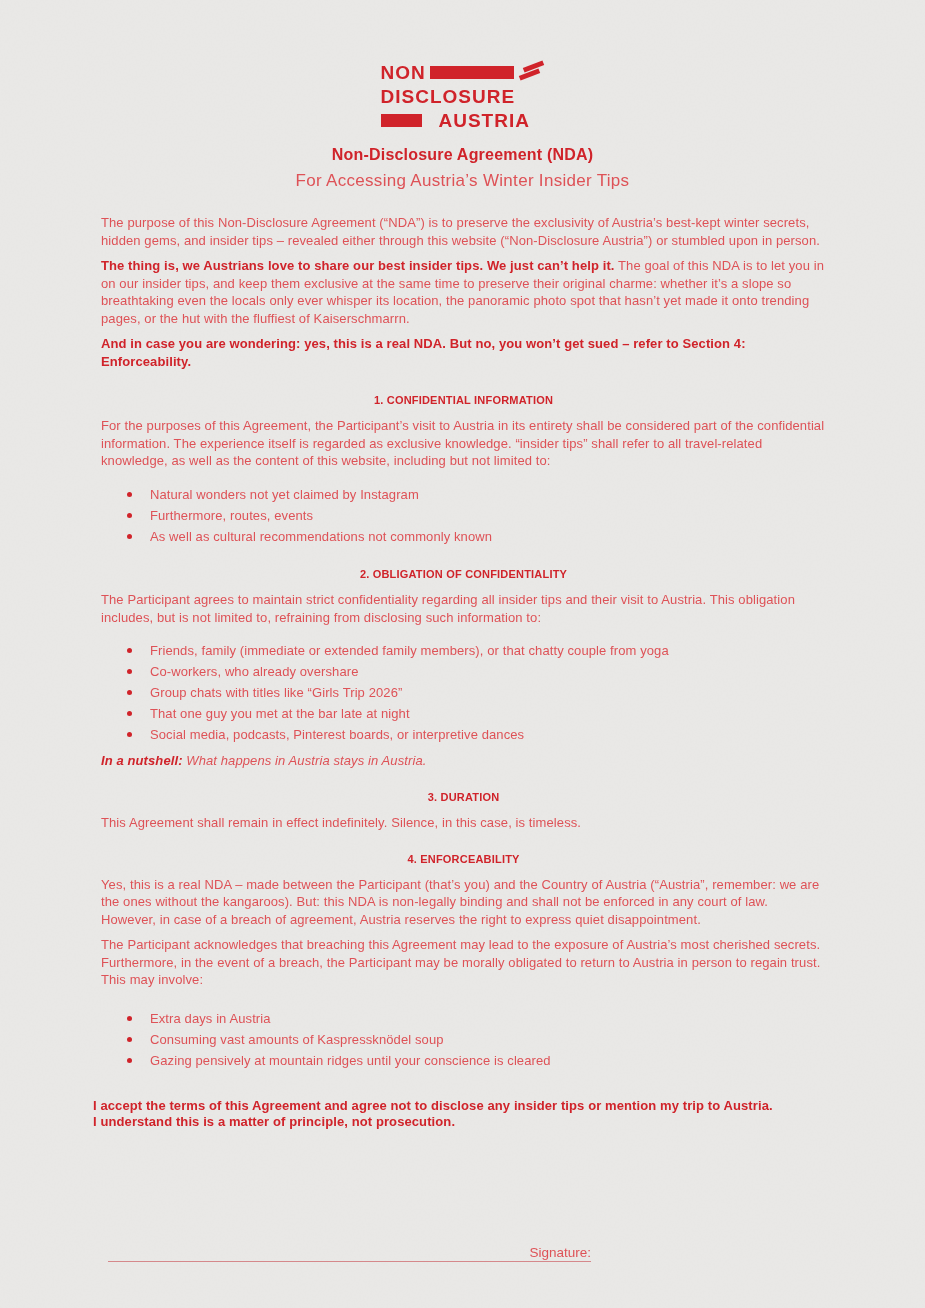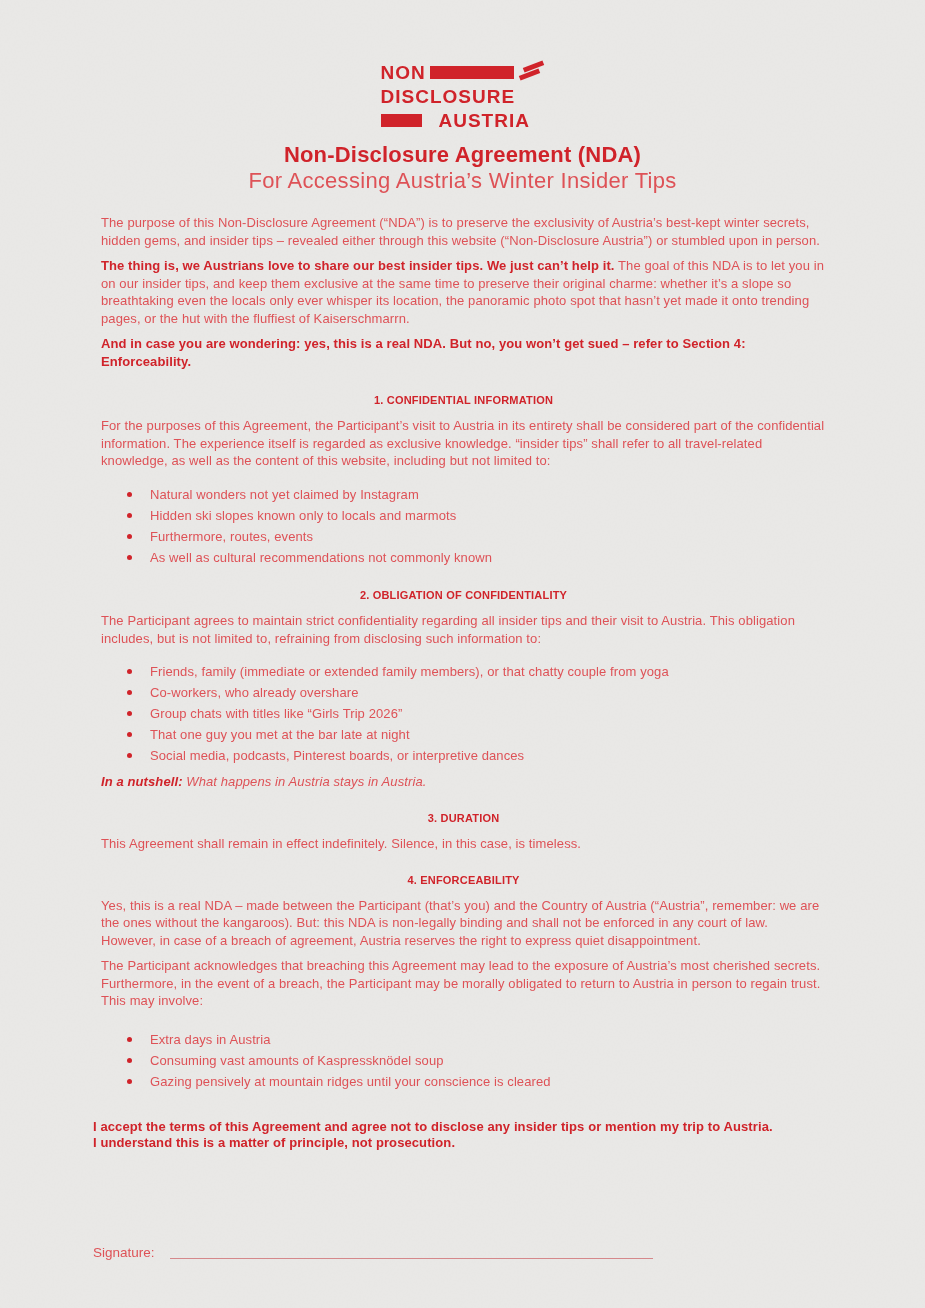--- a/index.html
+++ b/index.html
@@ -28,41 +28,41 @@
   .stripes{position:relative;width:27px;height:20px;margin-left:4px;flex:none;}
   .stripes i{position:absolute;display:block;width:21px;height:5px;background:var(--strong);transform:rotate(-21deg);}
   .stripes i.s1{top:2px;left:5px;}
   .stripes i.s2{top:10px;left:1px;}
   .logo-row2{margin-top:5px;text-align:center;}
   .logo-row3{margin-top:5px;display:flex;align-items:center;gap:12px;}
   .logo-bar2{height:13px;width:41px;background:var(--strong);margin-right:5px;}
 
   
   .title-block{position:absolute;top:143px;left:0;width:100%;text-align:center;}
-  .doc-title{font-size:22px;line-height:24px;font-weight:bold;color:var(--strong);letter-spacing:.2px;}
-  .doc-subtitle{margin-top:4px;font-size:22px;line-height:19px;color:var(--body);letter-spacing:.3px;}
+  .doc-title{font-size:16px;line-height:24px;font-weight:bold;color:var(--strong);letter-spacing:.2px;}
+  .doc-subtitle{margin-top:4px;font-size:17px;line-height:19px;color:var(--body);letter-spacing:.3px;}
 
   
   .content{position:absolute;top:206px;left:93px;width:741px;font-size:13px;line-height:17.5px;letter-spacing:.1px;}
   .content p{margin:8px;}
   b,strong,.strong{color:var(--strong);font-weight:bold;}
   .mt25{margin-top:25px;}
   .mt16{margin-top:16px;}
   .mt13{margin-top:13px;}
   .mt0{margin-top:0;}
   h2.sec{font-size:11px;line-height:17px;font-weight:bold;color:var(--strong);text-align:center;margin-top:22px;letter-spacing:.2px;}
   ul.bullets{list-style:none;margin:16px 0 0 57px;}
   ul.bullets li{position:relative;line-height:17.5px;margin-bottom:3.5px;}
   ul.bullets li .dot{position:absolute;left:-23px;top:6px;width:5px;height:5px;border-radius:50%;background:var(--strong);}
   .nutshell{margin-top:21px;font-size:13px;font-style:italic;}
   .nutshell .lead{font-weight:bold;color:var(--strong);font-style:italic;}
   .closing{margin-top:29px;font-weight:bold;color:var(--strong);line-height:15.5px;}
 
   
-  .signature{position:absolute;top:1244px;left:93px;display:flex;align-items:flex-end;}
+  .signature{position:absolute;top:1244px;left:93px;display:flex;align-items:flex-end;flex-direction:column;}
   .sig-label{font-size:13.5px;line-height:17px;color:var(--body);}
   .sig-line{display:inline-block;width:483px;border-bottom:1px solid #d5888b;margin-left:15px;margin-bottom:2px;}
 </style>
 </head>
 <body>
 
 <svg class="grain" width="925" height="1308" aria-hidden="true">
   <filter id="grainf">
     <feTurbulence type="fractalNoise" baseFrequency="0.55" numOctaves="2" stitchTiles="stitch"></feTurbulence>
     <feColorMatrix type="matrix" values="0 0 0 0 0.45  0 0 0 0 0.45  0 0 0 0 0.44  0 0 0 0.05 0"></feColorMatrix>
@@ -100,21 +100,20 @@
   <p>The purpose of this Non-Disclosure Agreement (“NDA”) is to preserve the exclusivity of Austria’s best-kept winter secrets, hidden gems, and insider tips – revealed either through this website (“Non-Disclosure Austria”) or stumbled upon in person.</p>
 
   <p class="mt25"><strong>The thing is, we Austrians love to share our best insider tips. We just can’t help it.</strong><span> The goal of this NDA is to let you in on our insider tips, and keep them exclusive at the same time to preserve their original charme: whether it’s a slope so breathtaking even the locals only ever whisper its location, the panoramic photo spot that hasn’t yet made it onto trending pages, or the hut with the fluffiest of Kaiserschmarrn.</span></p>
 
   <p class="mt16 strong">And in case you are wondering: yes, this is a real NDA. But no, you won’t get sued – refer to Section 4: Enforceability.</p>
 
   <h2 class="sec">1. CONFIDENTIAL INFORMATION</h2>
   <p class="mt13">For the purposes of this Agreement, the Participant’s visit to Austria in its entirety shall be considered part of the confidential information. The experience itself is regarded as exclusive knowledge. “insider tips” shall refer to all travel-related knowledge, as well as the content of this website, including but not limited to:</p>
   <ul class="bullets">
     <li><span class="dot"></span><span>Natural wonders not yet claimed by Instagram</span></li>
-    <li><span class="dot"></span><span>Hidden ski slopes known only to locals and marmots</span></li>
     <li><span class="dot"></span><span>Furthermore, routes, events</span></li>
     <li><span class="dot"></span><span>As well as cultural recommendations not commonly known</span></li>
   </ul>
 
   <h2 class="sec" style="margin-top:21px">2. OBLIGATION OF CONFIDENTIALITY</h2>
   <p class="mt13">The Participant agrees to maintain strict confidentiality regarding all insider tips and their visit to Austria. This obligation includes, but is not limited to, refraining from disclosing such information to:</p>
   <ul class="bullets">
     <li><span class="dot"></span><span>Friends, family (immediate or extended family members), or that chatty couple from yoga</span></li>
     <li><span class="dot"></span><span>Co-workers, who already overshare</span></li>
     <li><span class="dot"></span><span>Group chats with titles like “Girls Trip 2026”</span></li>

